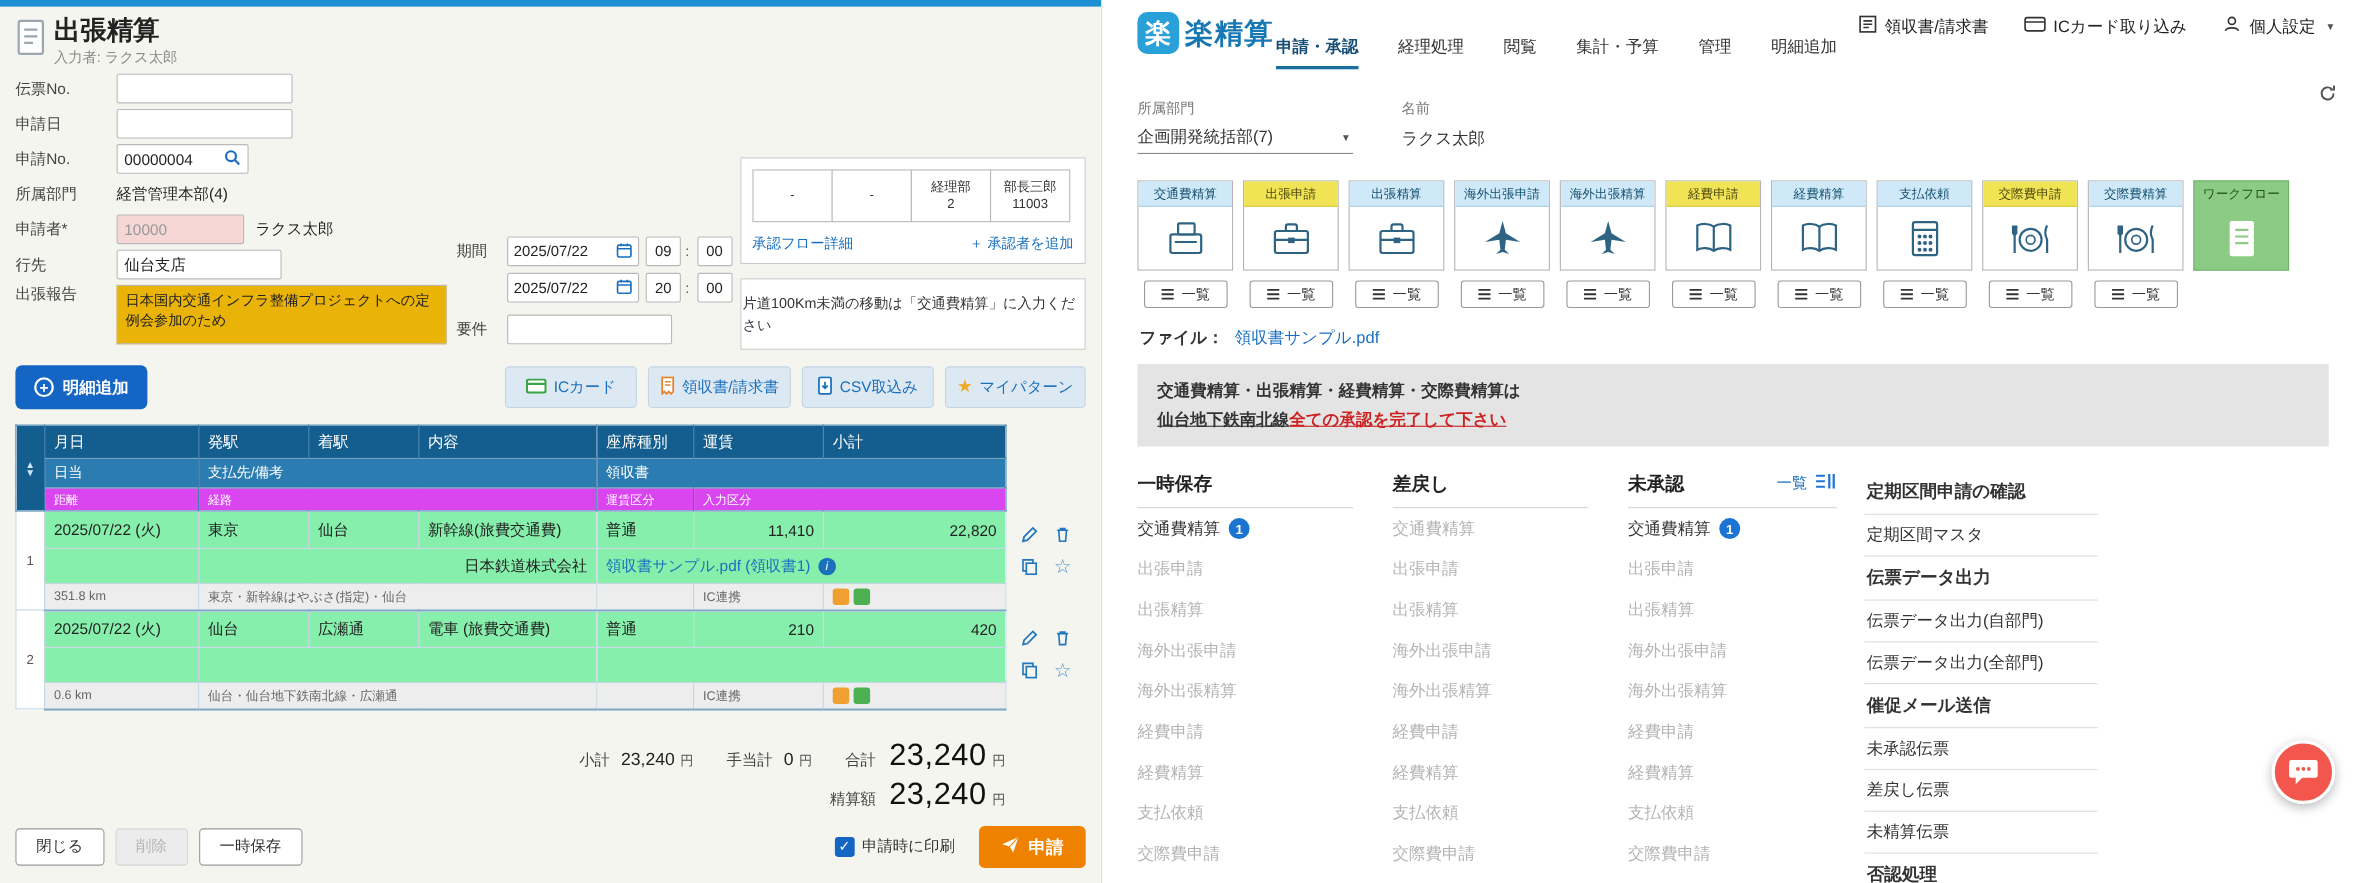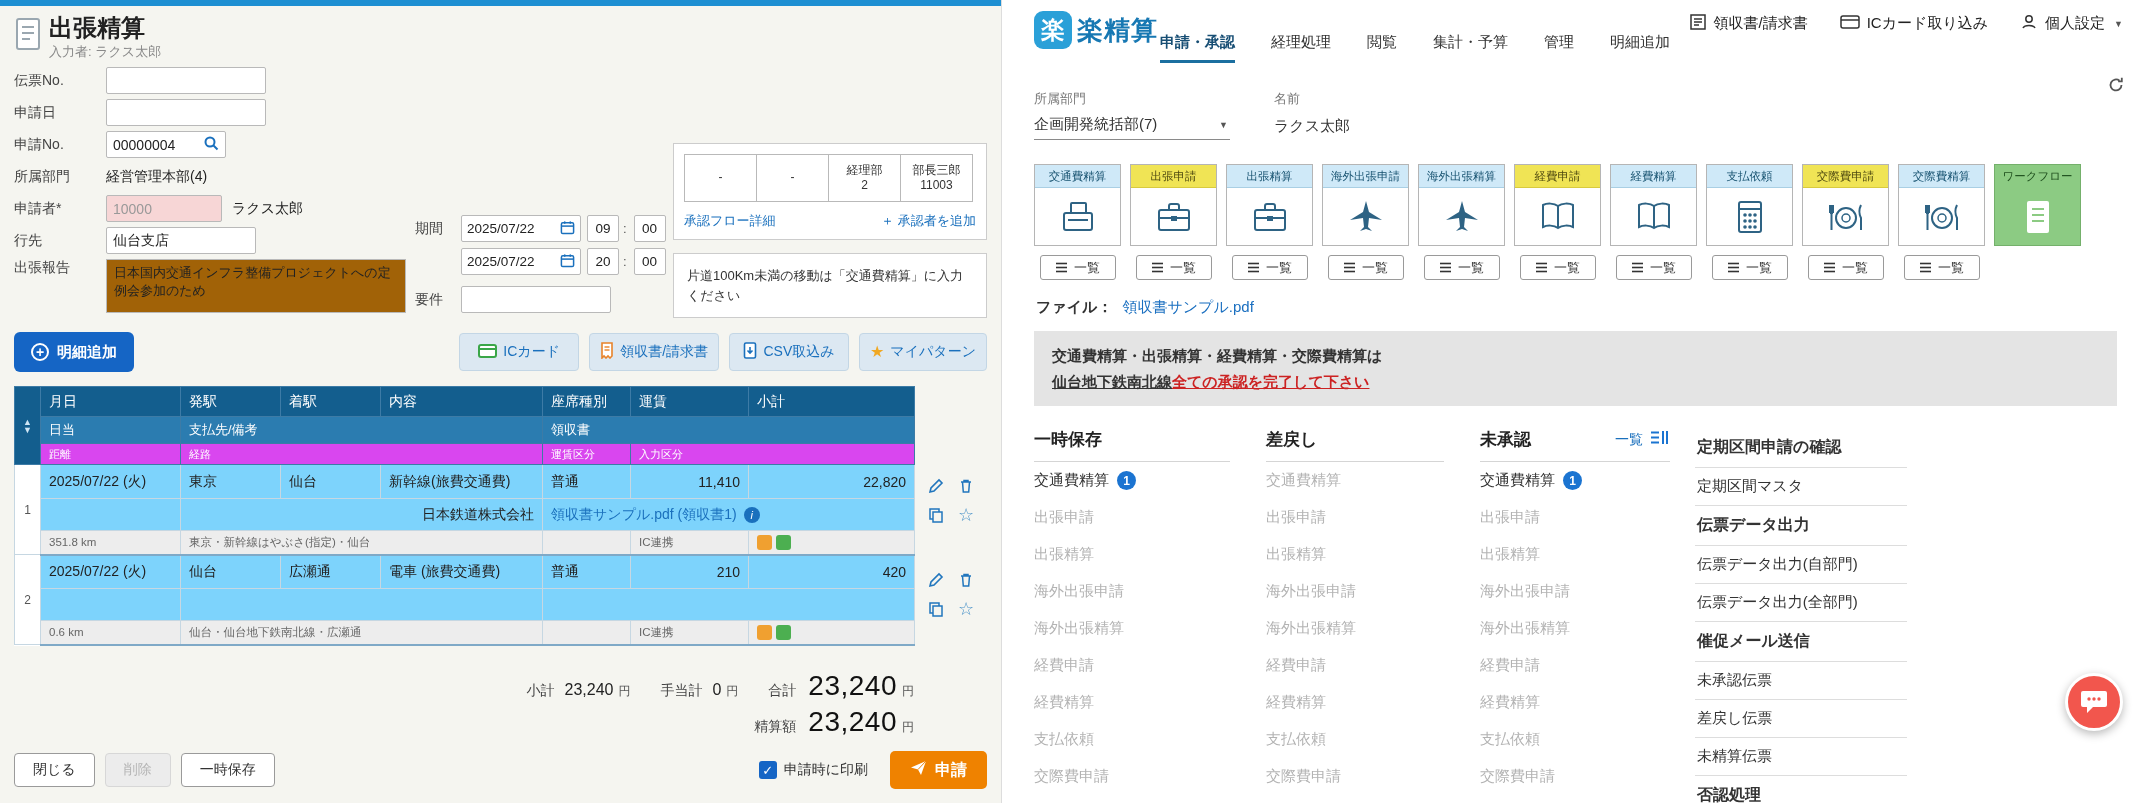--- a/index.html
+++ b/index.html
@@ -20,52 +20,52 @@
 .f-row.top{align-items:flex-start}
 .f-label{width:92px;font-size:14px;color:#444;flex-shrink:0}
 .inp{height:27px;border:1px solid #b9b9b9;background:#fff;border-radius:2px;font-size:14px;color:#222;padding:0 6px;display:flex;align-items:center}
 .w160{width:160px}
 .w120{width:120px}
 .w150{width:150px}
 .inp .icon-right{margin-left:auto}
 .inp.pink{background:#f7d6d6;color:#999;width:116px}
 .plain-value{font-size:14px;color:#222}
 .applicant-name{font-size:14px;color:#222;margin-left:10px}
-.report-box{width:300px;min-height:54px;border:1px solid #b9b9b9;background:#a16207;font-size:13px;color:#222;padding:4px 7px;line-height:1.35}
+.report-box{width:300px;min-height:54px;border:1px solid #b9b9b9;background:#eab308;font-size:13px;color:#222;padding:4px 7px;line-height:1.35}
 .lp-mid{width:258px;margin-left:4px}
 .m-row{display:flex;margin-bottom:5px}
 .m-label{width:46px;font-size:14px;color:#444;padding-top:5px;flex-shrink:0}
 .date-row{display:flex;align-items:center;margin-bottom:6px}
 .dateinput{width:120px;height:27px;border:1px solid #b9b9b9;background:#fff;border-radius:2px;font-size:13.5px;color:#222;padding:0 5px;display:flex;align-items:center;justify-content:space-between}
 .timebox{width:32px;height:27px;border:1px solid #b9b9b9;background:#fff;border-radius:2px;font-size:13.5px;color:#222;display:flex;align-items:center;justify-content:center;margin-left:6px}
 .colon{margin:0 1px 0 4px;color:#555;font-size:13px}
 .tilde{margin-left:7px;color:#555;font-size:14px}
 .lp-rightcol{margin-left:auto;width:318px}
 .approval-box{background:#fff;border:1px solid #ccc;padding:10px 10px 9px}
 .appr-cells{display:flex}
 .appr-cell{width:73px;height:48px;border:1px solid #b9b9b9;margin-right:-1px;font-size:12px;color:#333;display:flex;flex-direction:column;align-items:center;justify-content:center;text-align:center;line-height:1.3;background:#fff}
 .appr-links{display:flex;justify-content:space-between;margin-top:10px;font-size:13px}
 .blue-link{color:#1a70bd;cursor:pointer}
-.note-box{background:#fff;border:1px solid #ccc;padding:12px 13px;margin-top:13px;font-size:13px;color:#333;line-height:1.5}
+.note-box{background:#fff;border:1px solid #ccc;padding:12px 1px;margin-top:13px;font-size:13px;color:#333;line-height:1.5}
 .lp-toolbar{display:flex;align-items:center;margin:14px 14px 0}
 .btn-add{background:#1565c5;color:#fff;font-size:15px;font-weight:bold;border:none;border-radius:6px;height:40px;padding:0 17px;display:flex;align-items:center;gap:8px;cursor:pointer}
 .plus-circle{width:18px;height:18px;border:2px solid #fff;border-radius:50%;display:flex;align-items:center;justify-content:center;font-size:14px;line-height:1;font-weight:bold}
 .tool-btns{margin-left:auto;display:flex;gap:10px}
 .tool-btn{min-width:120px;height:38px;background:#dce8f2;border:1px solid #c3d6e5;border-radius:4px;color:#1a70bd;font-size:14px;display:flex;align-items:center;justify-content:center;gap:6px;padding:0 10px;cursor:pointer}
 .star-glyph{color:#f0a823;font-size:16px;line-height:1}
 .lp-table-wrap{position:relative;margin:14px 14px 0}
 table.grid{border-collapse:collapse;width:900px;background:#fff;table-layout:fixed}
 .grid th,.grid td{border:1px solid #c6d7e2;font-weight:normal;overflow:hidden;white-space:nowrap}
 .grid thead th{color:#fff;border-color:#3d7ba6;text-align:left;padding:0 8px}
 tr.h1 th{background:#135e8e;font-size:14px;height:30px}
 tr.h2 th{background:#2b7cb0;font-size:13px;height:27px}
 tr.h3 th{background:#d946ef;font-size:11px;height:21px}
 th.sortcell{background:#135e8e;text-align:center;padding:0}
 .sort-arrows{display:flex;flex-direction:column;align-items:center;line-height:0.9;font-size:9px;color:#cfe6f5}
-.grid td{font-size:14px;color:#222;padding:0 8px;background:#7dd3fc}
+.grid td{font-size:14px;color:#222;padding:0 8px;background:#86efac}
 tr.r1 td{height:34px}
 tr.r2 td{height:32px}
 tr.r3 td{height:24px;background:#ededed;font-size:11.5px;color:#666;border-bottom:2px solid #7fa9c7}
 td.numcell{background:#fff;font-size:12px;color:#555;text-align:center;padding:0}
 td.num{text-align:right}
 td.payee{text-align:right}
 td.receipt a{color:#1a70bd;text-decoration:none;cursor:pointer}
 .info-i{display:inline-flex;width:16px;height:16px;border-radius:50%;background:#1a70bd;color:#fff;font-size:11px;font-style:italic;align-items:center;justify-content:center;margin-left:7px;vertical-align:middle}
 .bdg{display:inline-block;width:15px;height:15px;border-radius:3px;margin-right:4px;vertical-align:middle}
 .bdg.orange{background:#f0a030}

